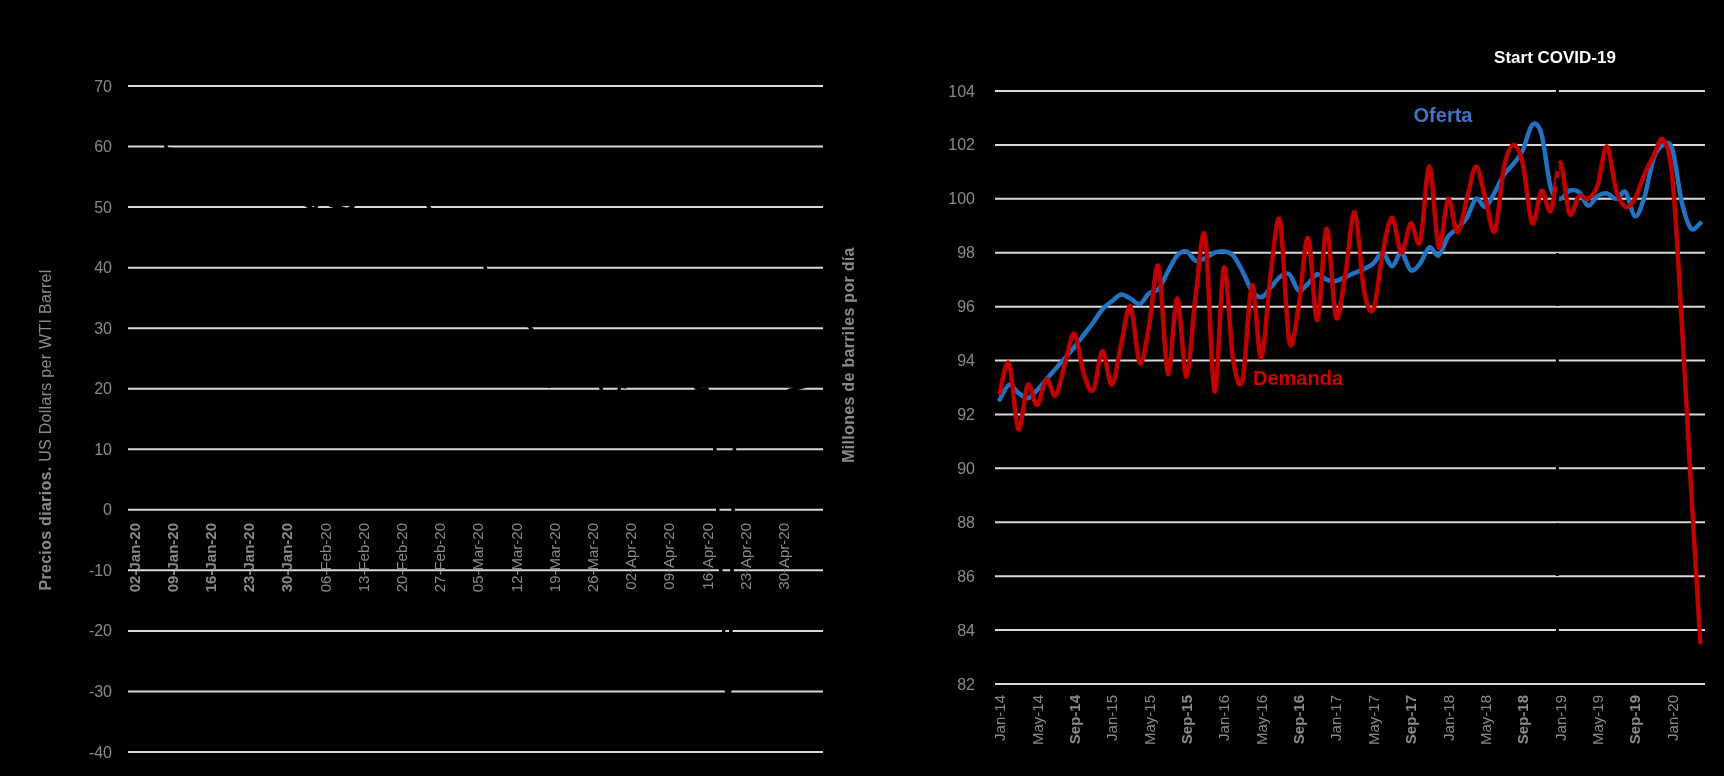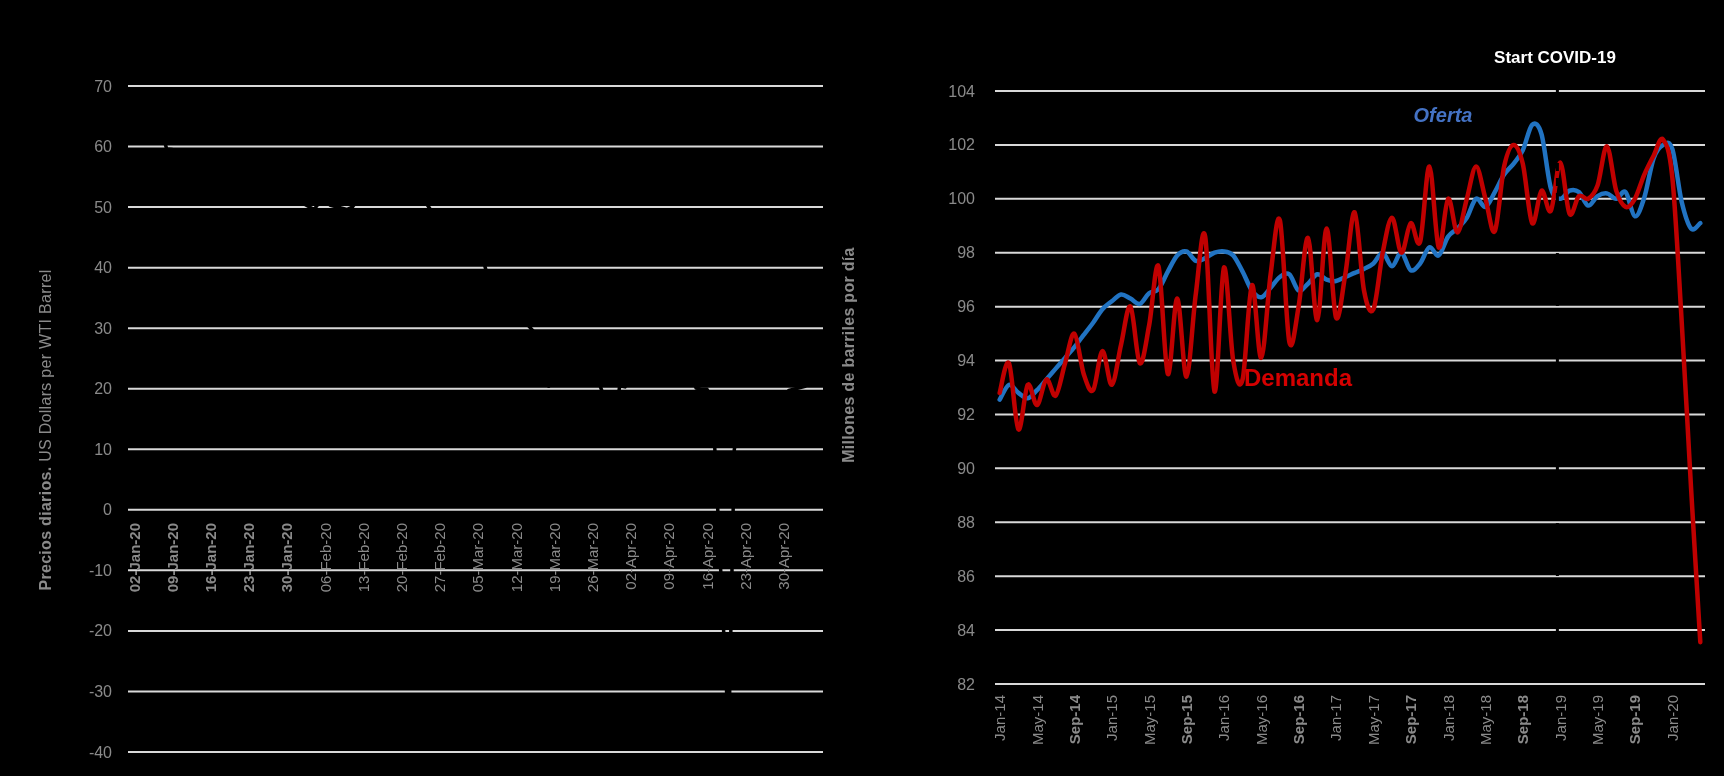--- a/index.html
+++ b/index.html
@@ -5,21 +5,21 @@
   html,body{margin:0;padding:0;background:#000;}
   #stage{position:relative;width:1724px;height:776px;background:#000;overflow:hidden;
          font-family:"Liberation Sans", sans-serif;}
   svg{position:absolute;left:0;top:0;}
   .overlay-label{position:absolute;white-space:nowrap;transform:translate(-50%,-50%);}
   .vlabel{position:absolute;white-space:nowrap;transform:translate(-50%,-50%) rotate(-90deg);}
   .axis-title{font-size:16px;font-weight:bold;color:#8a8a8a;letter-spacing:0.3px;}
   .axis-title .regular{font-weight:normal;}
   #covid-title{font-size:17px;font-weight:bold;color:#ffffff;}
   #oferta-label{font-size:20px;font-weight:bold;}
-  #demanda-label{font-size:24px;font-weight:bold;text-align:right;}
+  #demanda-label{font-size:20px;font-weight:bold;text-align:right;}
 </style>
 </head>
 <body>
 
 <div id="stage">
   <svg id="chart-svg" width="1724" height="776" viewBox="0 0 1724 776">
       <g>
         <line x1="128" x2="823" y1="86" y2="86" stroke="#d9d9d9" stroke-width="2"></line>
         <line x1="128" x2="823" y1="146.54545454545456" y2="146.54545454545456" stroke="#d9d9d9" stroke-width="2"></line>
         <line x1="128" x2="823" y1="207.0909090909091" y2="207.0909090909091" stroke="#d9d9d9" stroke-width="2"></line>
@@ -125,16 +125,16 @@
   <div class="vlabel axis-title" style="left:46px;top:430px;">
     <span>Precios diarios.</span><span class="regular"> US Dollars per WTI Barrel</span>
   </div>
 
   <div class="vlabel axis-title" style="left:849px;top:355px;">
     <span>Millones de barriles por día</span>
   </div>
 
   <div class="overlay-label" id="covid-title" style="left: 1555px; top: 50px; color: rgb(255, 255, 255); margin-top: 8px;">Start COVID-19</div>
 
-  <div class="overlay-label" id="oferta-label" style="left: 1443px; top: 115px; color: rgb(68, 114, 196); font-style: italic;">Oferta</div>
+  <div class="overlay-label" id="oferta-label" style="left: 1443px; top: 115px; color: rgb(68, 114, 196);">Oferta</div>
 
   <div class="overlay-label" id="demanda-label" style="left: 1298px; top: 378px; color: rgb(212, 0, 0);">Demanda</div>
 </div>
 
 </body></html>

